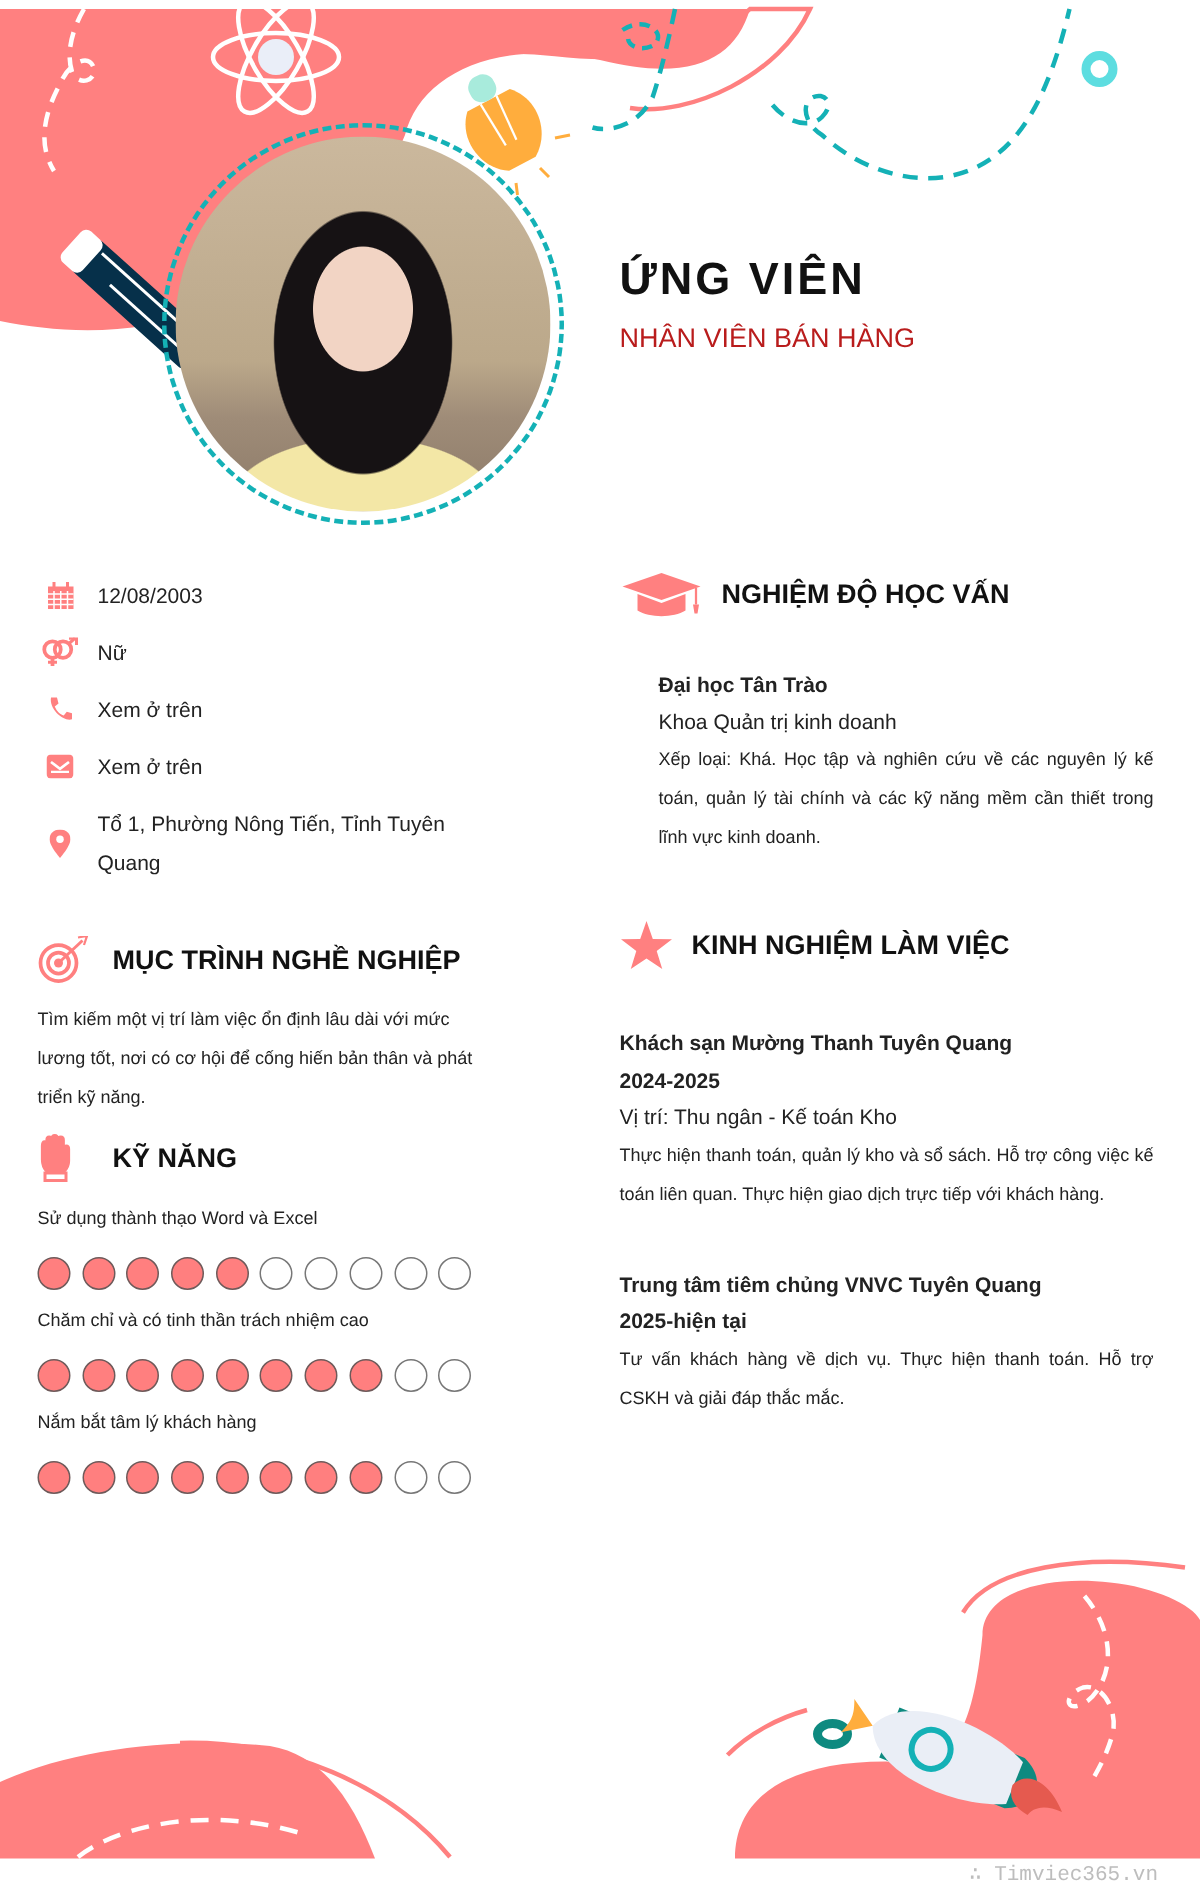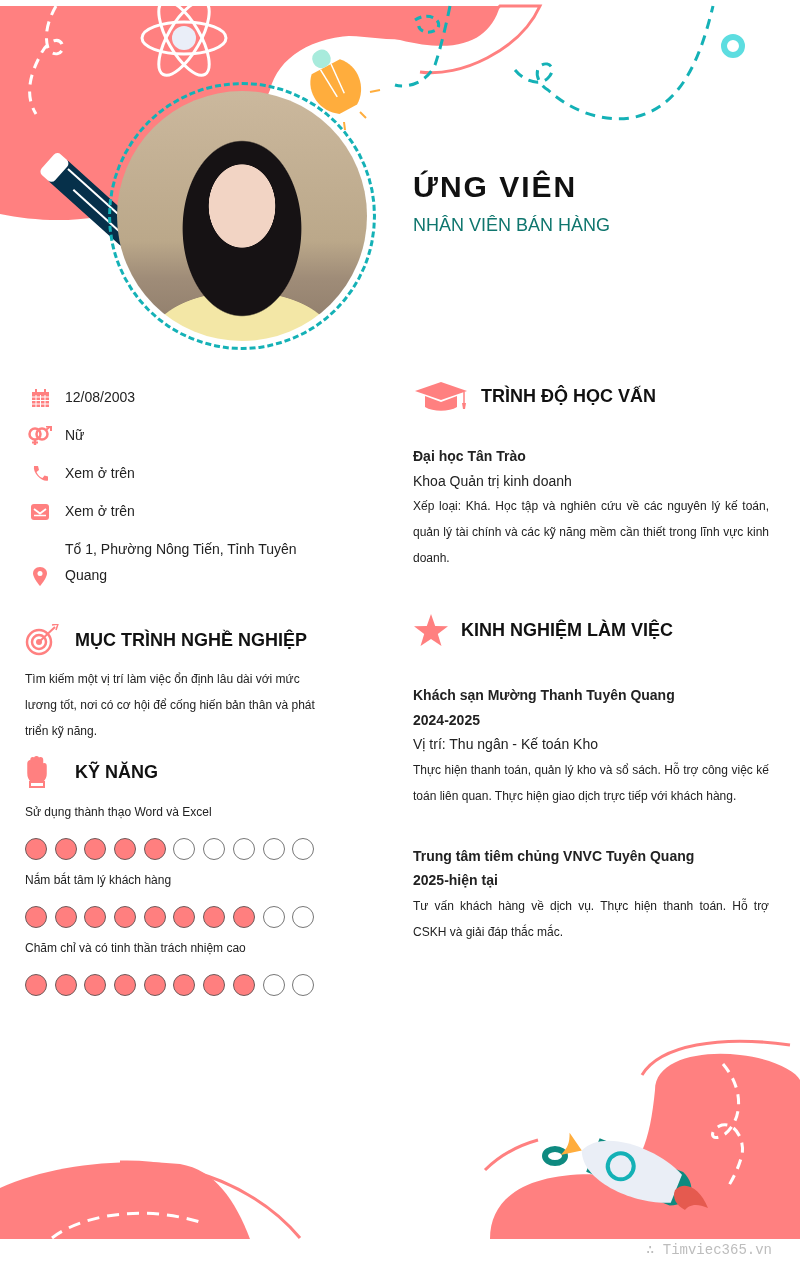--- a/index.html
+++ b/index.html
@@ -13,24 +13,24 @@
     position: absolute; left: 9px; top: 9px; width: 250px; height: 250px; border-radius: 50%;
     background:
       radial-gradient(ellipse 60px 75px at 50% 46%, #f2d4c4 0 55%, transparent 56%),
       radial-gradient(ellipse 95px 140px at 50% 55%, #161214 0 62%, transparent 63%),
       radial-gradient(ellipse 130px 70px at 50% 100%, #f3e7a6 0 70%, transparent 71%),
       linear-gradient(180deg, #cbb89d 0%, #bba88a 60%, #9f8c78 75%, #8c7a68 100%);
     overflow: hidden;
   }
   .name-block { position: absolute; left: 413px; top: 168px; }
   .name { font-size: 30px; font-weight: 700; letter-spacing: 2px; color: #111; line-height: 38px; }
-  .job { font-size: 18px; color: #0f766e; margin-top: 9px; }
+  .job { font-size: 18px; color: #b91c1c; margin-top: 9px; }
 
   .contact { position: absolute; left: 28px; top: 384px; width: 310px; }
-  .contact-row { display: flex; align-items: flex-end; margin-bottom: 12px; }
+  .contact-row { display: flex; align-items: center; margin-bottom: 12px; }
   .contact-row .ic { width: 24px; height: 24px; margin-right: 13px; flex: 0 0 24px; display: flex; align-items: center; justify-content: center; }
   .contact-row .txt { font-size: 14px; line-height: 26px; color: #222; }
 
   .sec-head { display: flex; align-items: center; }
   .sec-head .hic { width: 40px; height: 36px; display: flex; align-items: center; justify-content: flex-start; }
   .sec-title { font-size: 18px; font-weight: 700; color: #111; }
   .para { font-size: 12px; line-height: 26px; color: #222; text-align: justify; }
   .bold { font-weight: 700; }
 
   .goal { position: absolute; left: 25px; top: 622px; width: 295px; }
@@ -41,21 +41,21 @@
   .skills .sec-head .hic { width: 50px; }
   .skill { margin-top: 10px; }
   .skill:first-of-type { margin-top: 12px; }
   .skill-name { font-size: 12px; color: #222; line-height: 20px; }
   .dots { display: flex; margin-top: 16px; margin-bottom: 4px; }
   .dot { width: 22px; height: 22px; border-radius: 50%; margin-right: 7.7px; border: 1.5px solid #777; background: #fff; }
   .dot.on { background: #ff7f7f; border-color: #6e5a5a; }
 
   .edu { position: absolute; left: 413px; top: 378px; width: 356px; }
   .edu .sec-head .hic { width: 68px; }
-  .edu-body { margin-top: 30px; }
+  .edu-body { margin-top: 30px; margin-left: 26px; }
 
   .exp { position: absolute; left: 413px; top: 612px; width: 356px; }
   .exp .sec-head .hic { width: 48px; }
   .exp-body { margin-top: 30px; }
   .job-item { margin-bottom: 26px; margin-top: 35px; }
   .line { font-size: 14px; line-height: 24.5px; color: #222; }
 
   .footer-brand { position: absolute; right: 28px; top: 1241px; font-family: "Liberation Mono", "DejaVu Sans Mono", monospace; font-size: 14px; color: #bdbdbd; }
 </style>
 </head>
@@ -208,36 +208,36 @@
             <span class="dot on"></span>
             <span class="dot on"></span>
             <span class="dot"></span>
             <span class="dot"></span>
             <span class="dot"></span>
             <span class="dot"></span>
             <span class="dot"></span>
           </div>
       </div>
       <div class="skill">
+        <div class="skill-name">Chăm chỉ và có tinh thần trách nhiệm cao</div>
+        <div class="dots">
+            <span class="dot on"></span>
+            <span class="dot on"></span>
+            <span class="dot on"></span>
+            <span class="dot on"></span>
+            <span class="dot on"></span>
+            <span class="dot on"></span>
+            <span class="dot on"></span>
+            <span class="dot on"></span>
+            <span class="dot"></span>
+            <span class="dot"></span>
+          </div>
+      </div>
+      <div class="skill">
         <div class="skill-name">Nắm bắt tâm lý khách hàng</div>
-        <div class="dots">
-            <span class="dot on"></span>
-            <span class="dot on"></span>
-            <span class="dot on"></span>
-            <span class="dot on"></span>
-            <span class="dot on"></span>
-            <span class="dot on"></span>
-            <span class="dot on"></span>
-            <span class="dot on"></span>
-            <span class="dot"></span>
-            <span class="dot"></span>
-          </div>
-      </div>
-      <div class="skill">
-        <div class="skill-name">Chăm chỉ và có tinh thần trách nhiệm cao</div>
         <div class="dots">
             <span class="dot on"></span>
             <span class="dot on"></span>
             <span class="dot on"></span>
             <span class="dot on"></span>
             <span class="dot on"></span>
             <span class="dot on"></span>
             <span class="dot on"></span>
             <span class="dot on"></span>
             <span class="dot"></span>
@@ -250,21 +250,21 @@
   <div class="edu">
     <div class="sec-head">
       <span class="hic">
         <svg width="56" height="34" viewBox="0 0 56 34">
             <path d="M2 12 L28 3 L54 12 L28 21 Z" fill="#ff8080"></path>
             <path d="M12 17 L12 28 C 20 33, 36 33, 44 28 L44 17 L28 23 Z" fill="#ff8080"></path>
             <line x1="51" y1="13" x2="51" y2="24" stroke="#ff8080" stroke-width="1.5"></line>
             <path d="M49 24 L53 24 L52 30 L50 30 Z" fill="#ff8080"></path>
           </svg>
       </span>
-      <span class="sec-title">TRÌNH ĐỘ HỌC VẤN</span>
+      <span class="sec-title">NGHIỆM ĐỘ HỌC VẤN</span>
     </div>
     <div class="edu-body">
       <div class="line bold">Đại học Tân Trào</div>
       <div class="line">Khoa Quản trị kinh doanh</div>
       <div class="para">Xếp loại: Khá. Học tập và nghiên cứu về các nguyên lý kế toán, quản lý tài chính và các kỹ năng mềm cần thiết trong lĩnh vực kinh doanh.</div>
     </div>
   </div>
 
   <div class="exp">
     <div class="sec-head">

